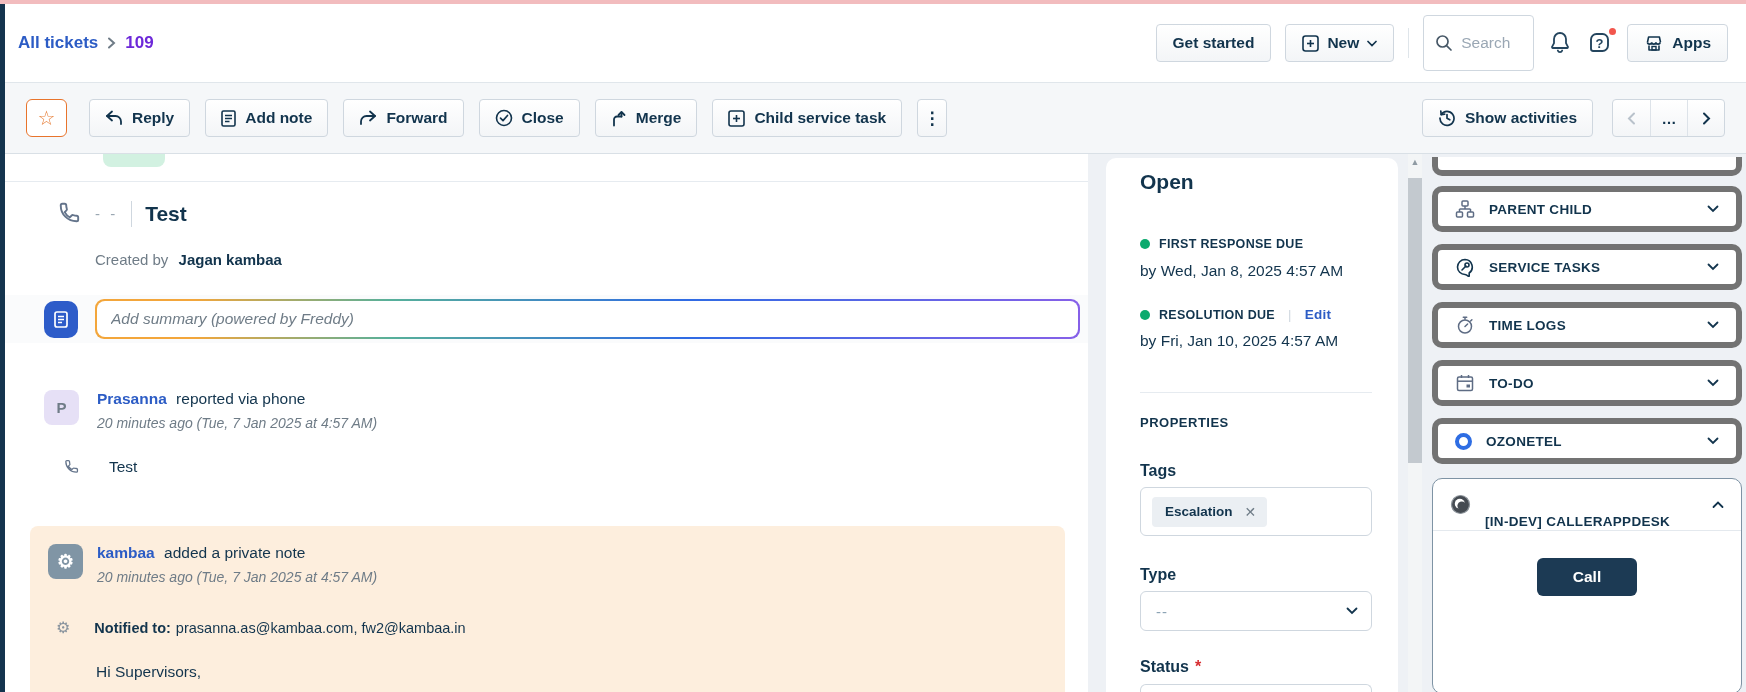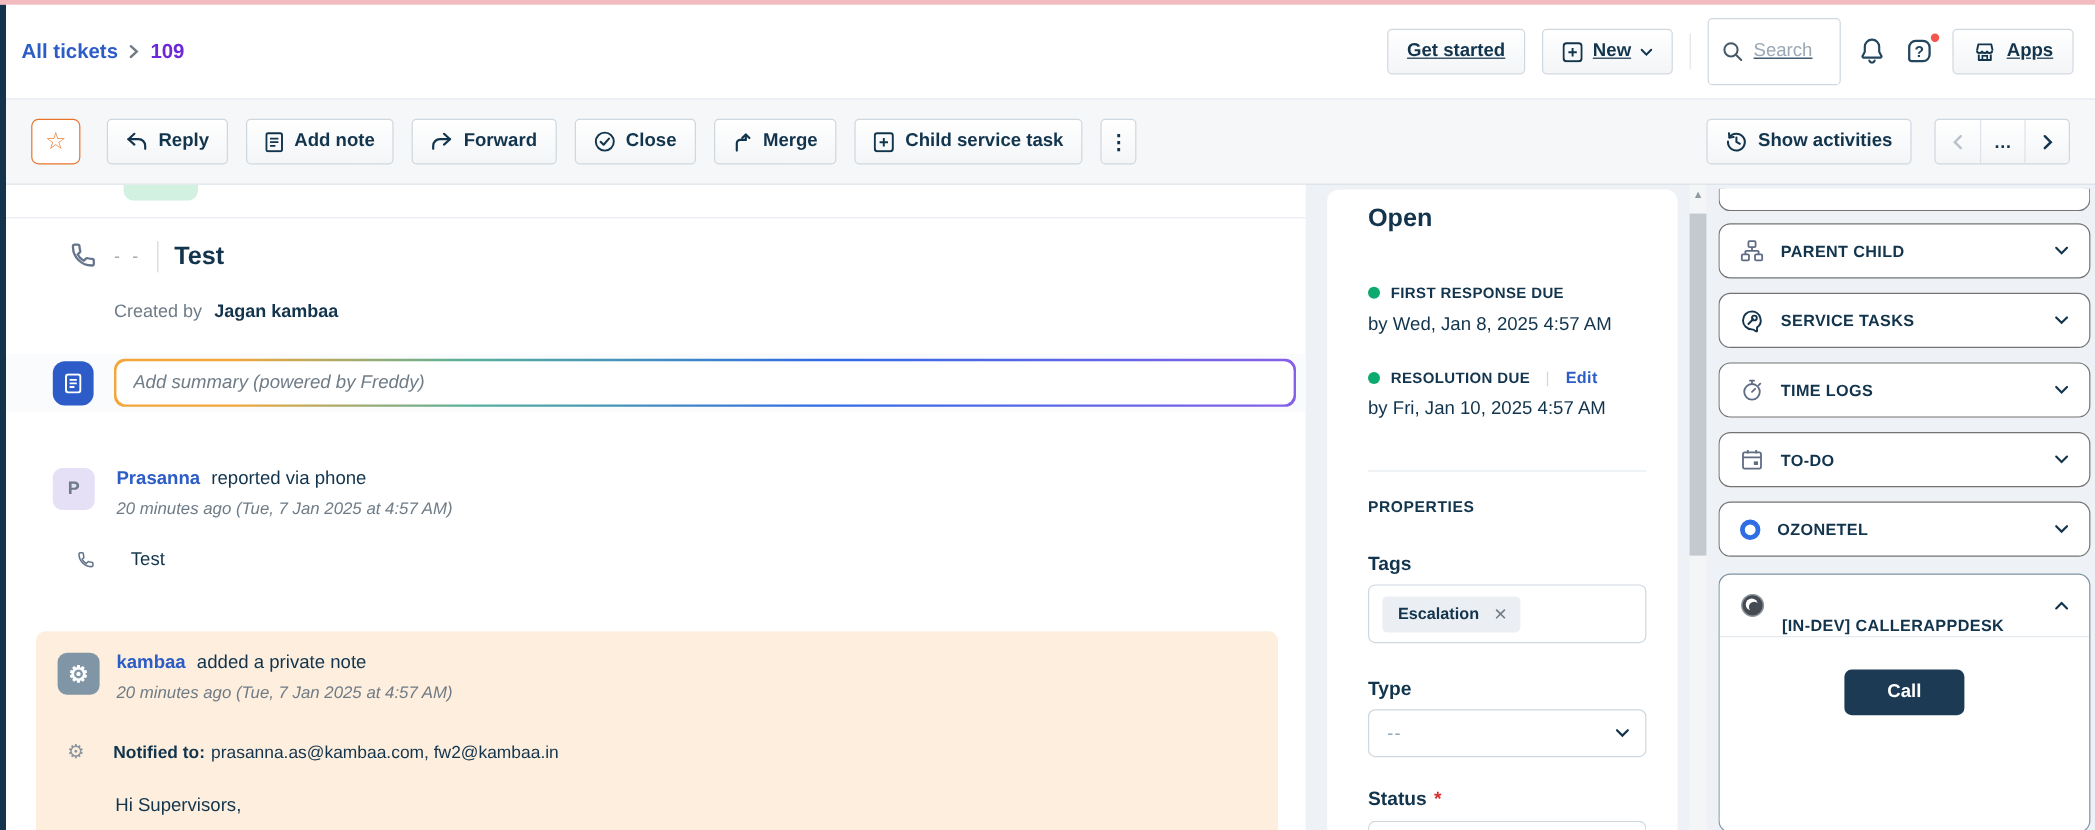--- a/index.html
+++ b/index.html
@@ -18,21 +18,21 @@
   
   .app-header {
     position:absolute; top:4px; left:5px; right:0; height:79px;
     background:#fff; border-bottom:1px solid #e0e6eb;
     display:flex; align-items:center; justify-content:space-between;
     padding:0 18px 0 13px; z-index:5;
   }
   .crumbs { display:flex; align-items:center; gap:9px; font-size:17px; font-weight:700; }
   .crumb-link { color:#2c5cc5; cursor:pointer; text-decoration:none; }
   .crumb-cur { color:#6d28d9; }
-  .hdr-right { display:flex; align-items:center; gap:14px;text-decoration:underline; }
+  .hdr-right { display:flex; align-items:center; gap:14px; }
   .hbtn {
     height:38px; border:1px solid #cfd7df; border-radius:4px;
     background:linear-gradient(#ffffff,#f3f5f7);
     display:inline-flex; align-items:center; gap:8px; padding:0 16px;
     font-size:15.5px; font-weight:700; color:#12344d; cursor:pointer;
   }
   .vdiv { width:1px; height:30px; background:#dfe5ea; }
   .search-box {
     width:111px; height:56px; border:1px solid #cfd7df; border-radius:4px;
     background:#fff; display:flex; align-items:center; gap:8px; padding:0 11px;
@@ -173,21 +173,21 @@
   .status-select { top:526px; width:232px; height:16px; background:#fff; border:1px solid #cfd7df; border-bottom:none; border-radius:6px 6px 0 0; }
 
   
   .sb-track { position:absolute; left:10px; top:0; bottom:0; width:14px; background:#f3f5f6; }
   .sb-up { position:absolute; left:10px; top:3px; width:14px; text-align:center; color:#8f9aa3; font-size:9px; cursor:pointer; }
   .sb-thumb { position:absolute; left:10px; top:24px; width:14px; height:285px; background:#c3c9cf; cursor:grab; }
 
   
   .wcard {
     position:absolute; left:0; right:4px; height:46px;
-    background:#fff; border:1px solid #737373; border-radius:10px;
+    background:#fff; border:6px solid #737373; border-radius:10px;
     display:flex; align-items:center; gap:14px; padding:0 17px; cursor:pointer;
   }
   .wcard .wlabel { flex:1; font-size:13.5px; font-weight:700; letter-spacing:.3px; color:#12344d; }
   .w-partial { top:3px; height:19px; border-radius:0 0 10px 10px; border-top:none; cursor:default; }
   .w-pc { top:32px; } .w-st { top:90px; } .w-tl { top:148px; } .w-td { top:206px; } .w-oz { top:264px; }
   .w-ca {
     position:absolute; left:0; right:4px; top:324px; height:216px;
     background:#fff; border:1.5px solid #7e93a4; border-radius:10px; overflow:hidden;
   }
   .w-ca-head {

